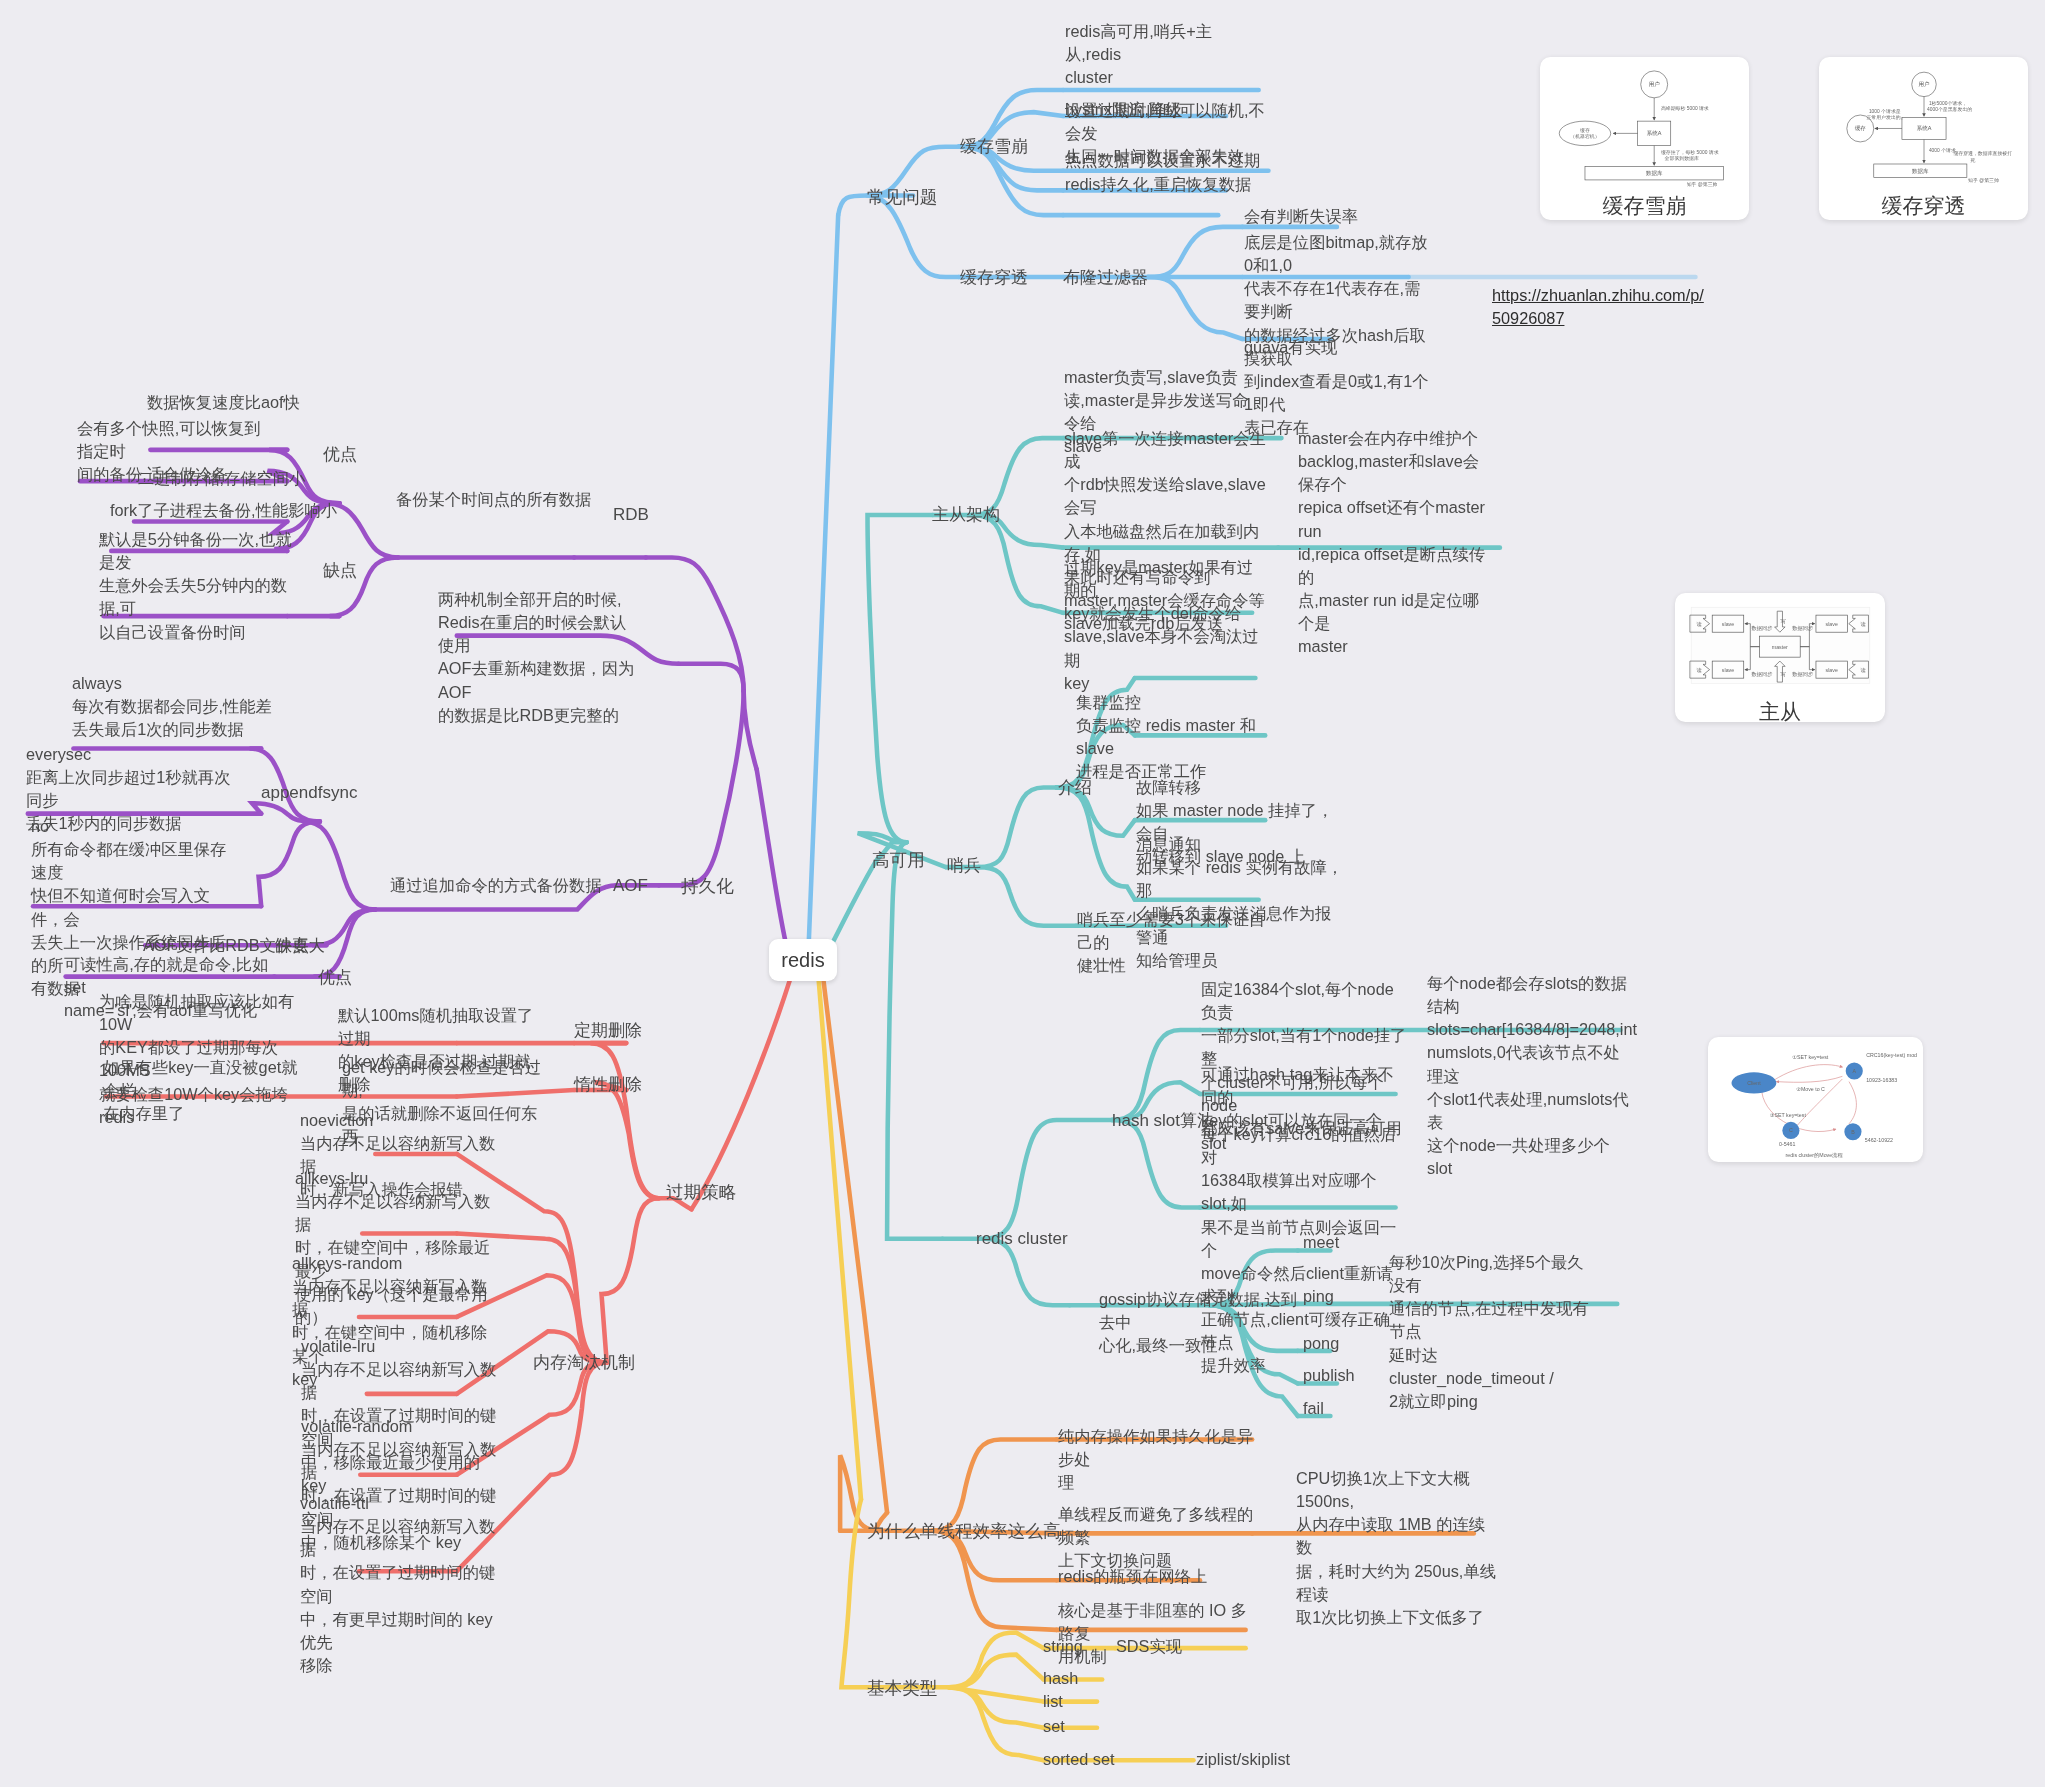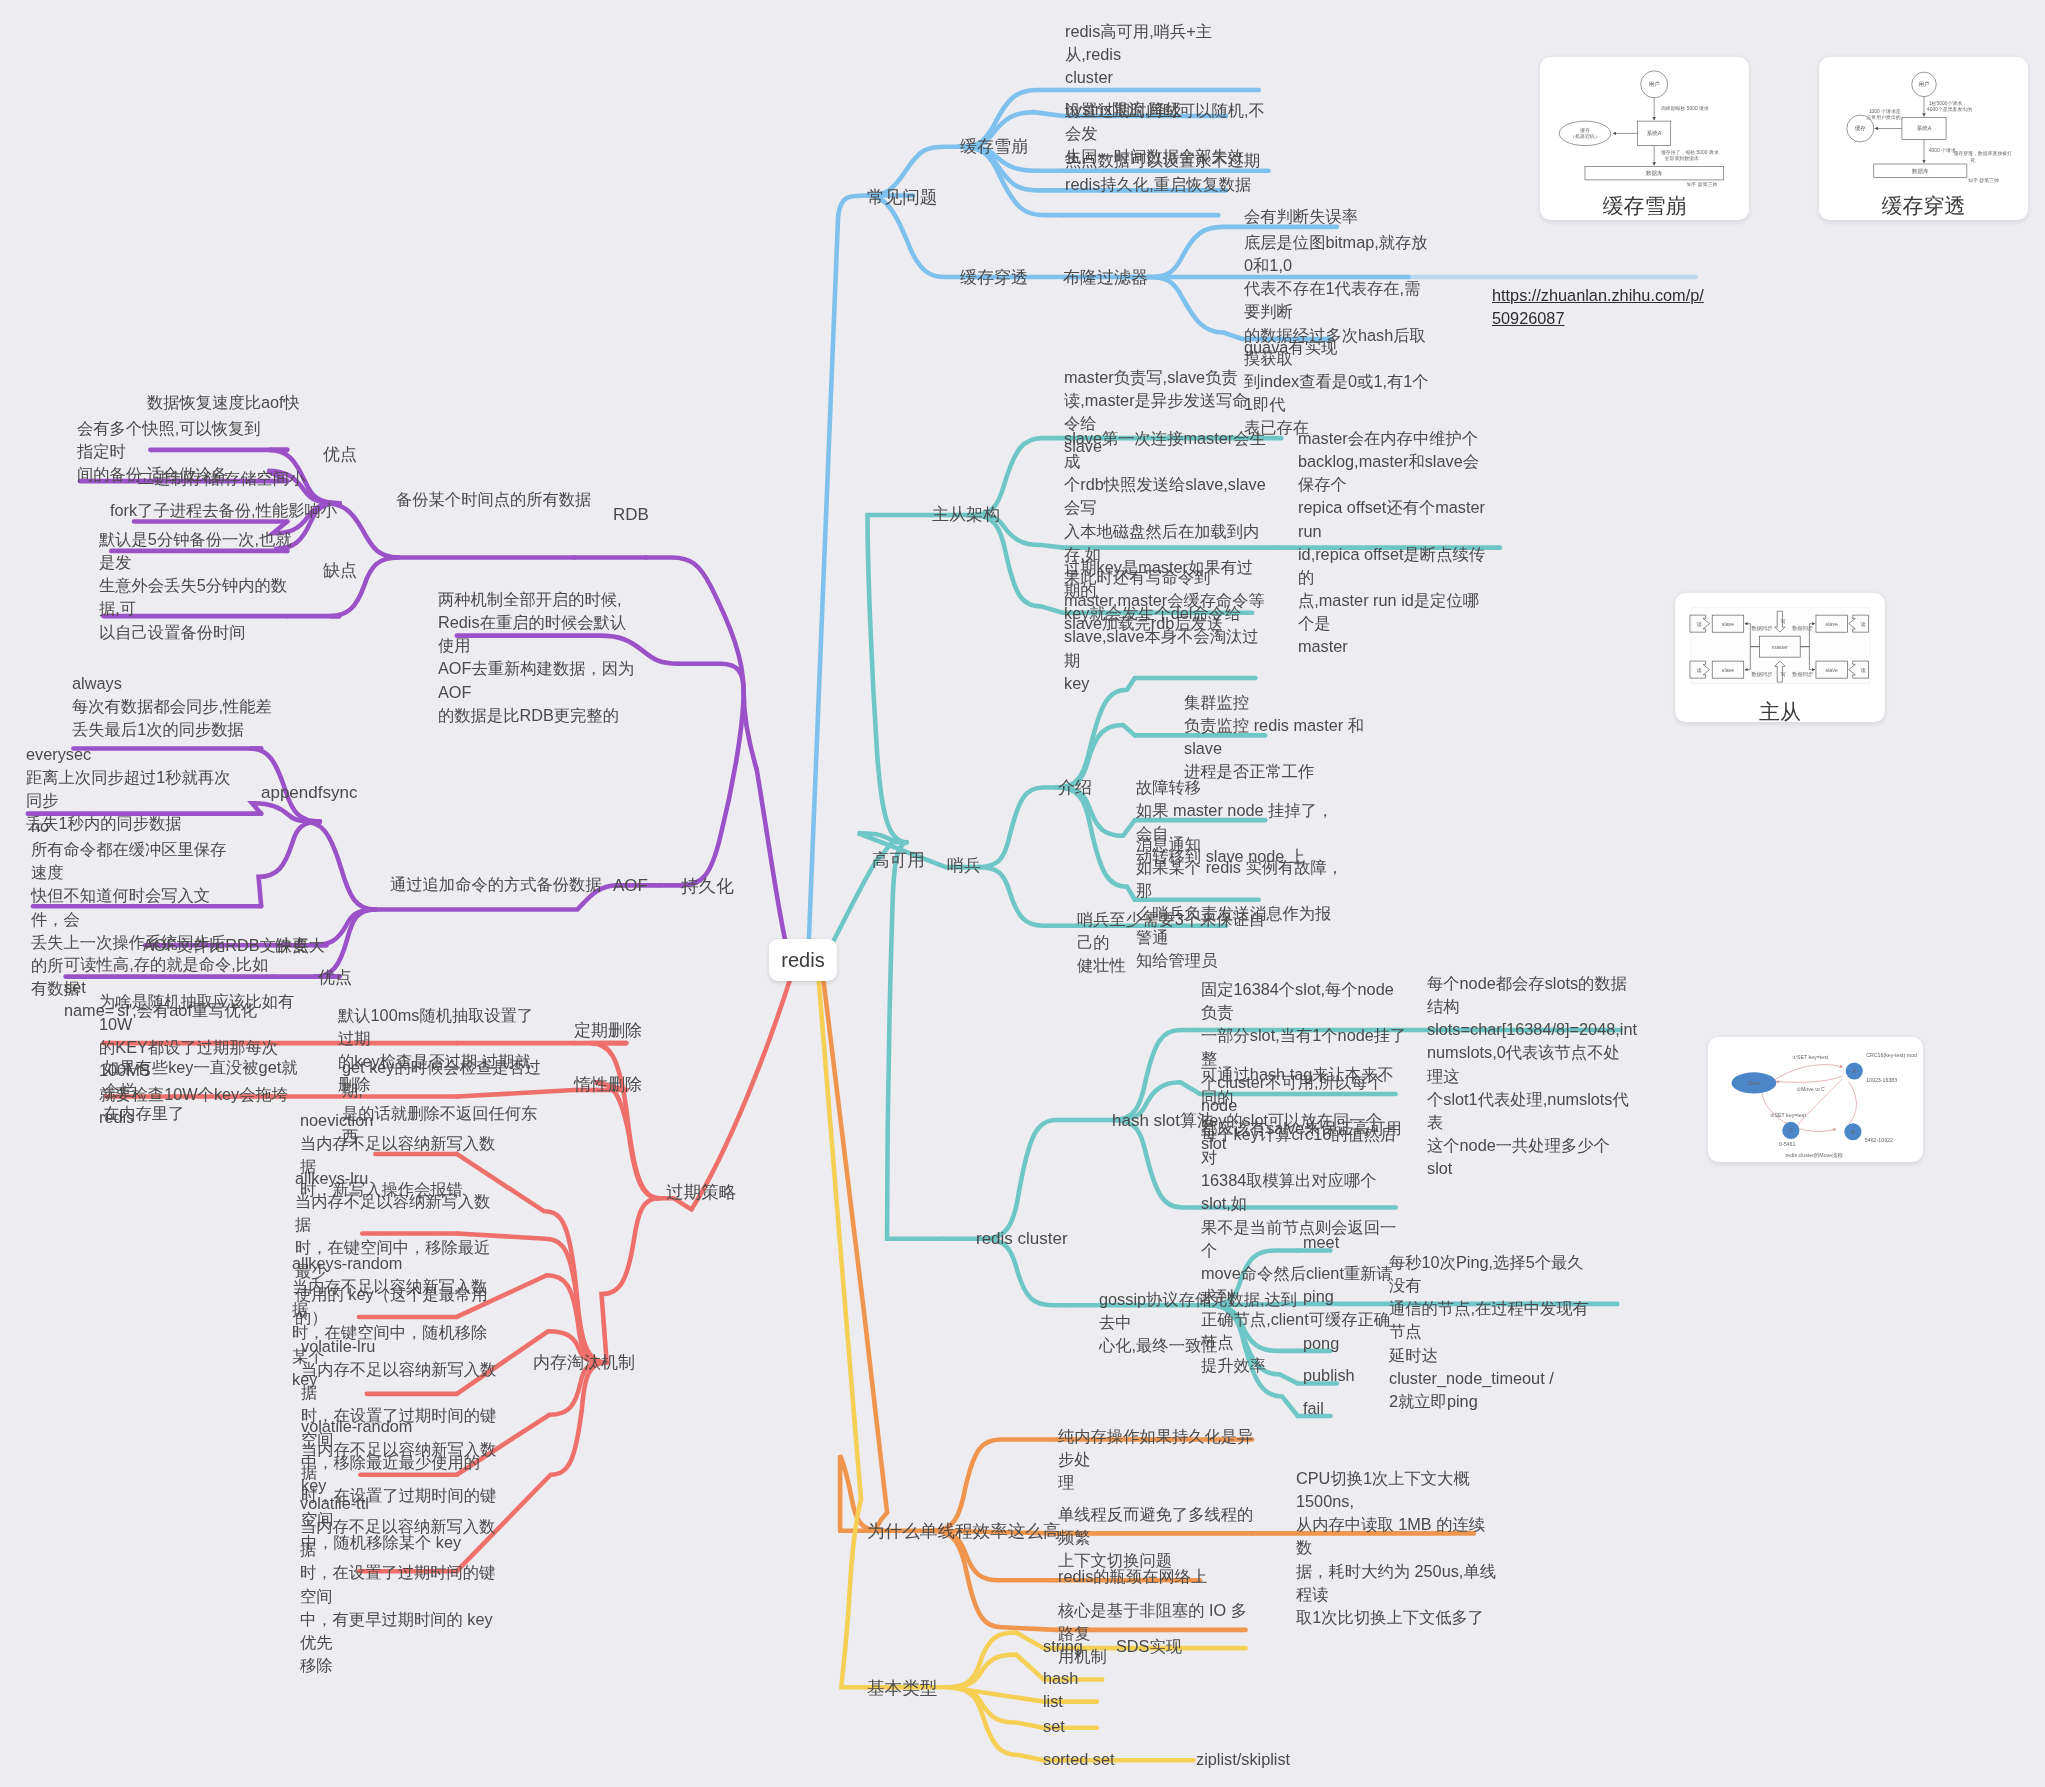--- a/index.html
+++ b/index.html
@@ -272,21 +272,21 @@
   <div class="node n-leaf" style="left:77px;top:417px;width:196px;">会有多个快照,可以恢复到指定时
 间的备份,适合做冷备</div>
   <div class="node n-leaf" style="left:138px;top:467px;">二进制存储,存储空间小</div>
   <div class="node n-leaf" style="left:110px;top:499px;">fork了子进程去备份,性能影响小</div>
   <div class="node n-lvl2" style="left:323px;top:559px;">缺点</div>
   <div class="node n-leaf" style="left:99px;top:528px;width:196px;">默认是5分钟备份一次,也就是发
 生意外会丢失5分钟内的数据,可
 以自己设置备份时间</div>
 
   <div class="node n-lvl2" style="left:613px;top:874px;">AOF</div>
-  <div class="node n-leaf" style="left:390px;top:874px;font-family:Liberation Mono, monospace;">通过追加命令的方式备份数据</div>
+  <div class="node n-leaf" style="left:390px;top:874px;">通过追加命令的方式备份数据</div>
   <div class="node n-lvl2" style="left:261px;top:781px;">appendfsync</div>
   <div class="node n-leaf" style="left:72px;top:672px;width:202px;">always
 每次有数据都会同步,性能差
 丢失最后1次的同步数据</div>
   <div class="node n-leaf" style="left:26px;top:743px;width:209px;">everysec
 距离上次同步超过1秒就再次同步
 丢失1秒内的同步数据</div>
   <div class="node n-leaf" style="left:31px;top:815px;width:209px;">no
 所有命令都在缓冲区里保存速度
 快但不知道何时会写入文件，会
@@ -316,21 +316,21 @@
 id,repica offset是断点续传的
 点,master run id是定位哪个是
 master</div>
   <div class="node n-leaf" style="left:1064px;top:556px;width:196px;">过期key是master如果有过期的
 key就会发生个del命令给
 slave,slave本身不会淘汰过期
 key</div>
 
   <div class="node n-lvl2" style="left:947px;top:854px;">哨兵</div>
   <div class="node n-lvl2" style="left:1058px;top:776px;">介绍</div>
-  <div class="node n-leaf" style="left:1184px;top:691px;width:209px;">集群监控
+  <div class="node n-leaf" style="left:1076px;top:691px;width:209px;">集群监控
 负责监控 redis master 和 slave
 进程是否正常工作</div>
   <div class="node n-leaf" style="left:1136px;top:776px;width:209px;">故障转移
 如果 master node 挂掉了，会自
 动转移到 slave node 上</div>
   <div class="node n-leaf" style="left:1136px;top:833px;width:209px;">消息通知
 如果某个 redis 实例有故障，那
 么哨兵负责发送消息作为报警通
 知给管理员</div>
   <div class="node n-leaf" style="left:1077px;top:908px;width:189px;">哨兵至少需要3个来保证自己的

